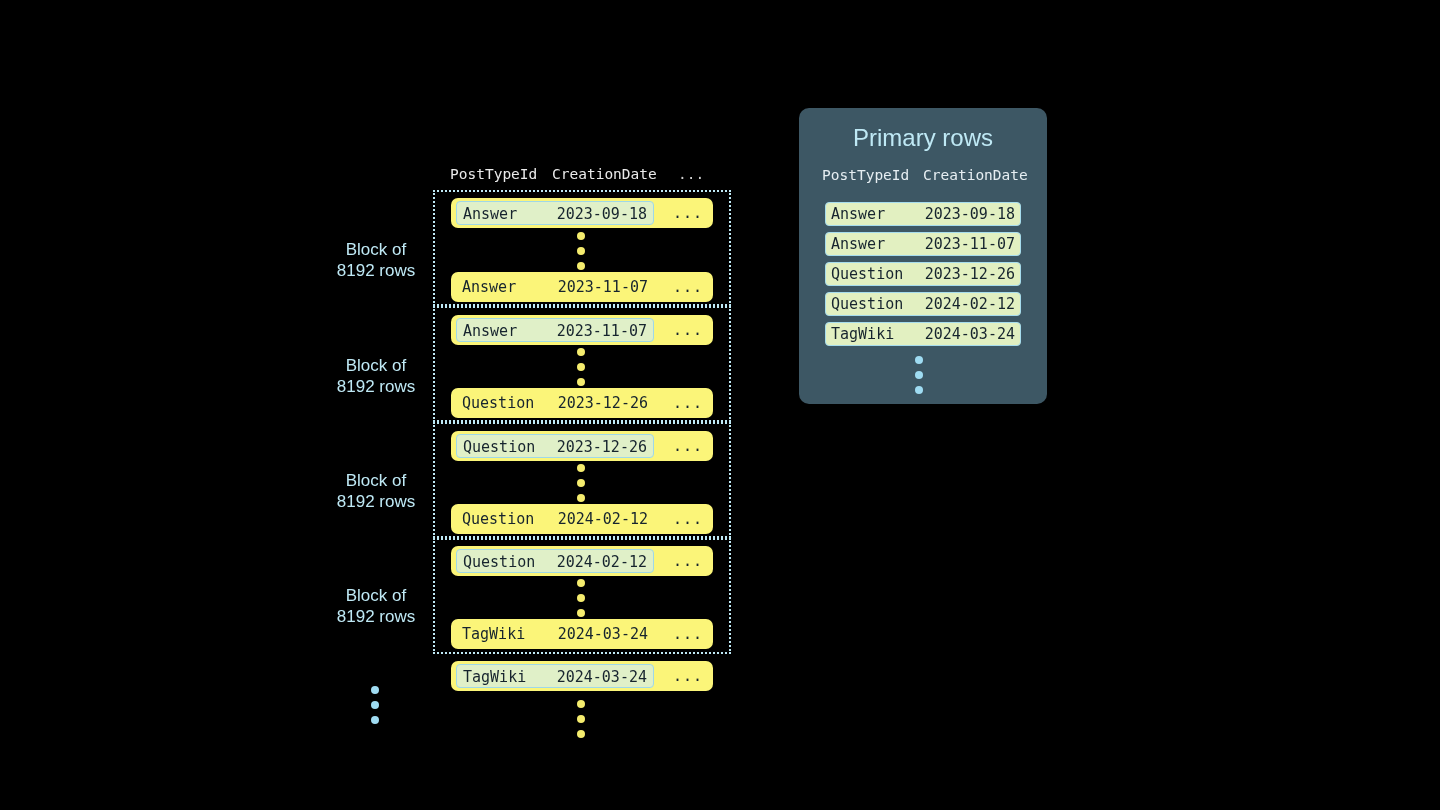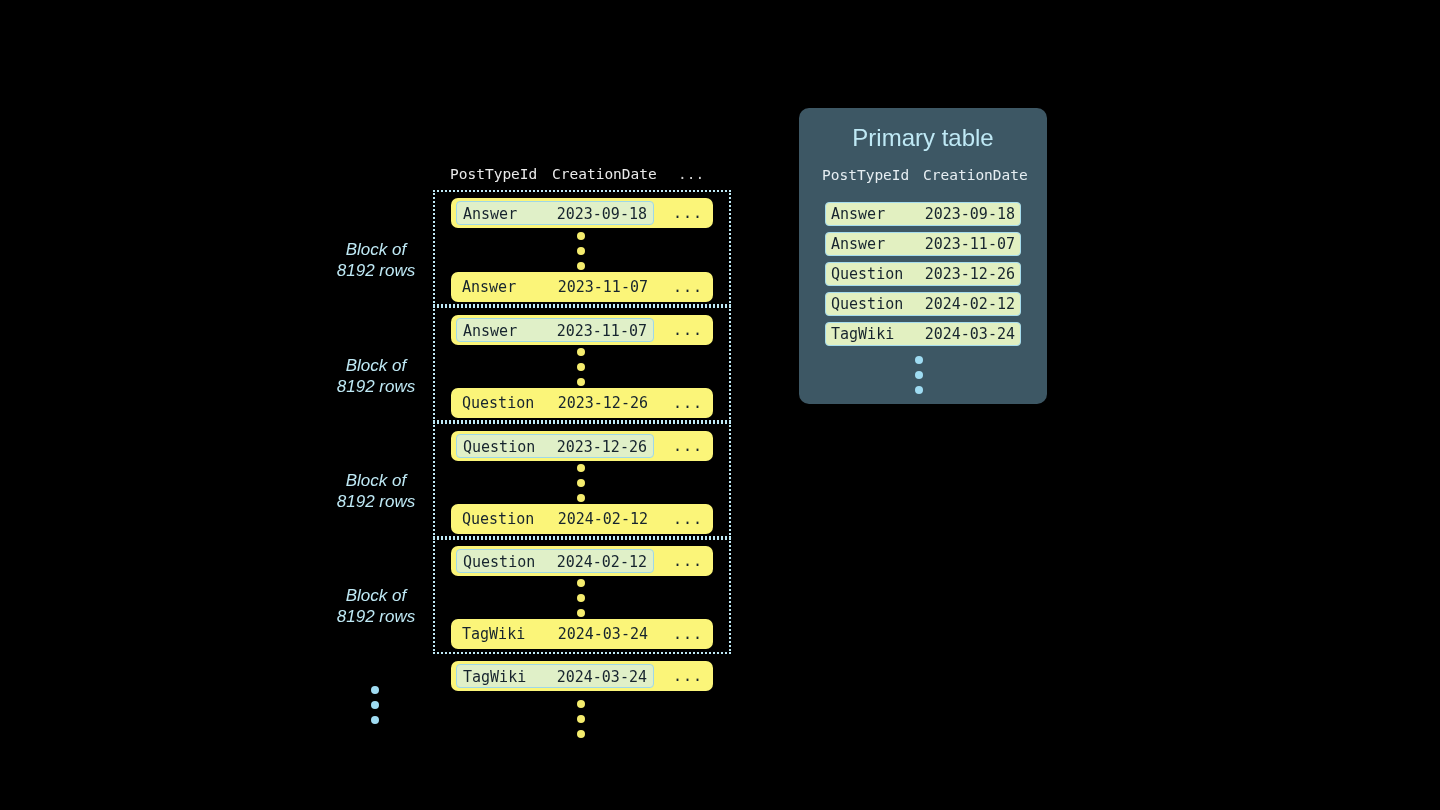--- a/index.html
+++ b/index.html
@@ -71,21 +71,20 @@
   }
 
   
   .block-label {
     position: absolute;
     width: 160px;
     text-align: center;
     font-size: 17px;
     line-height: 21px;
     color: #bfe9f5;
-    font-style: italic;
   }
 
   
   .row {
     position: absolute;
     left: 451px;
     width: 262px;
     height: 30px;
     background: #fbf579;
     border-radius: 7px;
@@ -314,21 +313,21 @@
       <i></i>
       <i></i>
   </div>
   <div class="dots blue" style="left:371px;top:686px;">
     <i></i>
       <i></i>
       <i></i>
   </div>
 
   <div class="index-panel">
-    <div class="index-title">Primary table</div>
+    <div class="index-title">Primary rows</div>
     <div class="index-header">
       <span class="h-type">PostTypeId</span>
       <span class="h-date">CreationDate</span>
     </div>
 
     <div class="index-row" style="top:94px;">
       <span class="c-type">Answer</span>
       <span class="c-date">2023-09-18</span>
     </div>
     <div class="index-row" style="top:124px;">

